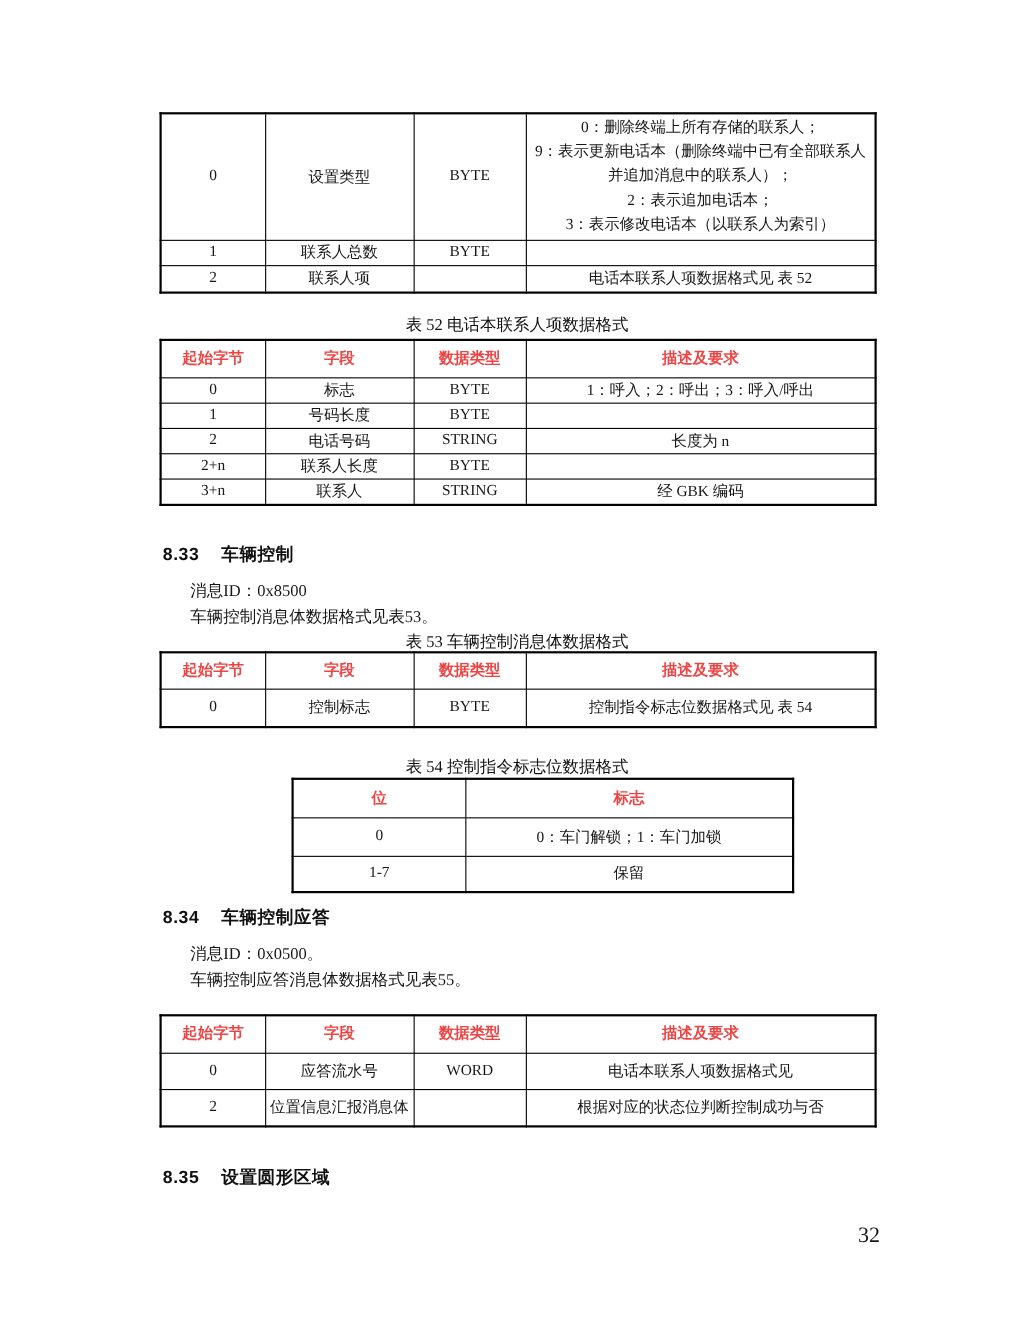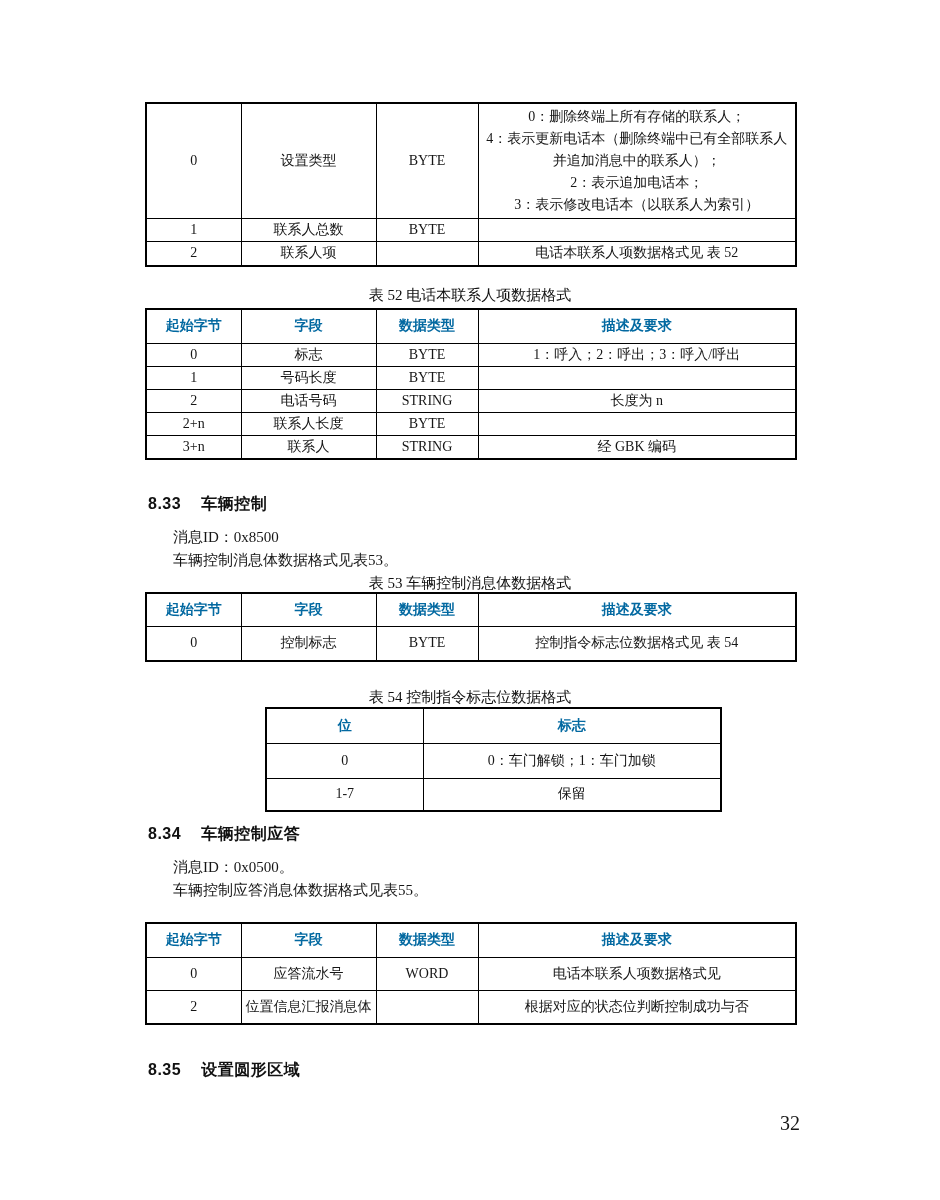--- a/index.html
+++ b/index.html
@@ -12,21 +12,21 @@
   table.doc {
     position:absolute; border-collapse:collapse; table-layout:fixed;
     border:2px solid #000;
   }
   table.doc td, table.doc th {
     border:1px solid #000; font-size:14px; overflow:hidden;
     vertical-align:middle;
   }
   table.doc th {
     font-family:"Liberation Sans","DejaVu Sans",sans-serif;
-    font-weight:bold; text-align:center; font-size:14px; color:#0369a1;
+    font-weight:bold; text-align:center; font-size:14px; color:#ef4444;
   }
   td.c { text-align:center; font-family:"Liberation Serif","DejaVu Serif",serif; }
   td.d { text-align:center; padding:2px 7px; }
   .desc-line { line-height:22px; white-space:nowrap; font-size:14px; }
   .caption {
     position:absolute; left:145px; width:650px; text-align:center;
     font-size:15px; color:#111;
   }
   .heading {
     position:absolute; left:148px;
@@ -52,21 +52,21 @@
         <col style="width:102px">
         <col style="width:318px">
       </colgroup>
     <tbody>
         <tr style="height:113px">
       <td class="c">0</td>
       <td class="c">设置类型</td>
       <td class="c">BYTE</td>
       <td class="d">
         <div class="desc-line">0：删除终端上所有存储的联系人；</div>
-        <div class="desc-line">4：表示更新电话本（删除终端中已有全部联系人</div>
+        <div class="desc-line">9：表示更新电话本（删除终端中已有全部联系人</div>
         <div class="desc-line">并追加消息中的联系人）；</div>
         <div class="desc-line">2：表示追加电话本；</div>
         <div class="desc-line">3：表示修改电话本（以联系人为索引）</div>
       </td>
     </tr>
     <tr style="height:23px">
       <td class="c">1</td>
       <td class="c">联系人总数</td>
       <td class="c">BYTE</td>
       <td class="d"></td>

